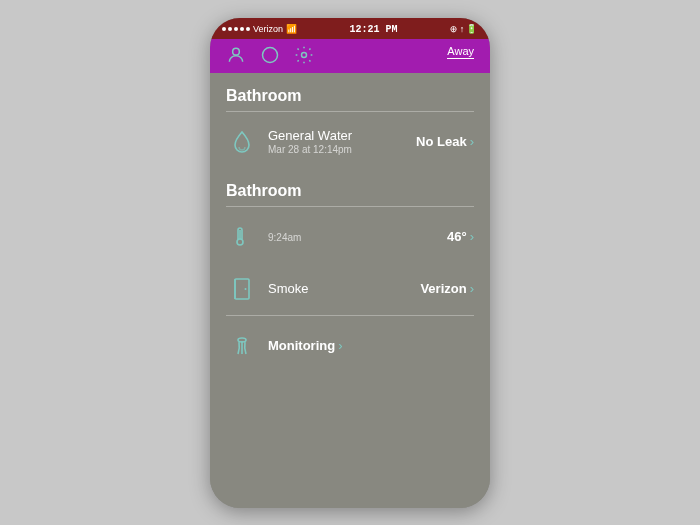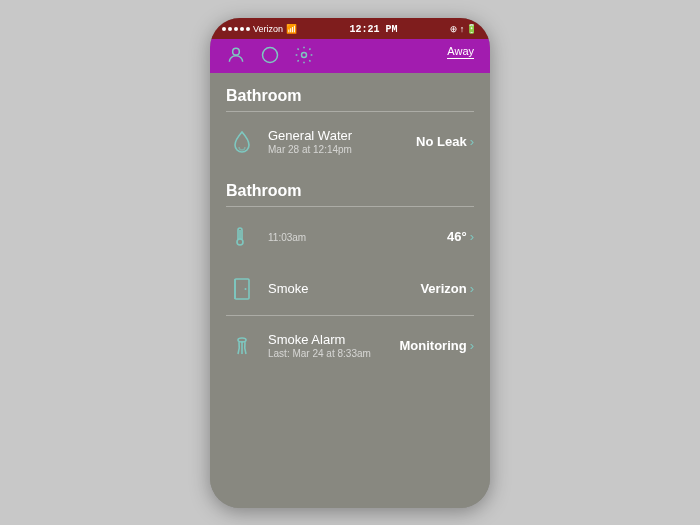--- a/index.html
+++ b/index.html
@@ -212,21 +212,21 @@
 
     <div class="list-item">
       <div class="item-icon">
         <svg viewBox="0 0 24 24" class="teal-icon" stroke-width="1.6">
           <path d="M12 14V5a2 2 0 0 0-4 0v9"></path>
           <circle cx="10" cy="17" r="3"></circle>
           <line x1="10" y1="5" x2="10" y2="14"></line>
         </svg>
       </div>
       <div class="item-text">
-        <div class="item-time">11:03am</div>
+        <div class="item-time">9:24am</div>
       </div>
       <div class="item-status">
         <span class="item-status-text">46°</span>
         <span class="chevron">›</span>
       </div>
     </div>
 
     <div class="list-item">
       <div class="item-icon">
         <svg viewBox="0 0 24 24" class="teal-icon" stroke-width="1.6">
@@ -248,24 +248,20 @@
 
     <div class="list-item">
       <div class="item-icon">
         <svg viewBox="0 0 24 24" class="teal-icon" stroke-width="1.6">
           <path d="M8 20 Q10 14 9 8"></path>
           <path d="M12 20 Q12 13 12 7"></path>
           <path d="M16 20 Q14 14 15 8"></path>
           <ellipse cx="12" cy="6" rx="4" ry="2"></ellipse>
         </svg>
       </div>
-      <div class="item-text">
-        <div class="item-name">Smoke Alarm</div>
-        <div class="item-time">Last: Mar 24 at 8:33am</div>
-      </div>
       <div class="item-status">
         <span class="item-status-text">Monitoring</span>
         <span class="chevron">›</span>
       </div>
     </div>
 
   </div>
 </div>
 
 </body></html>

